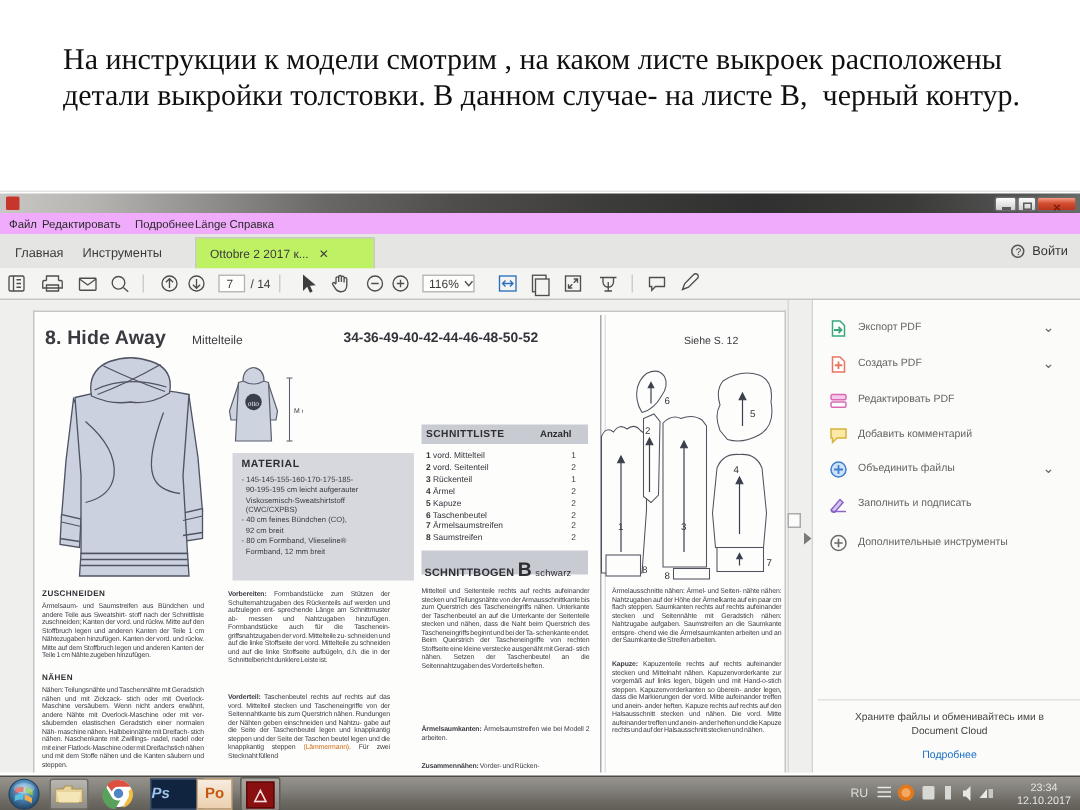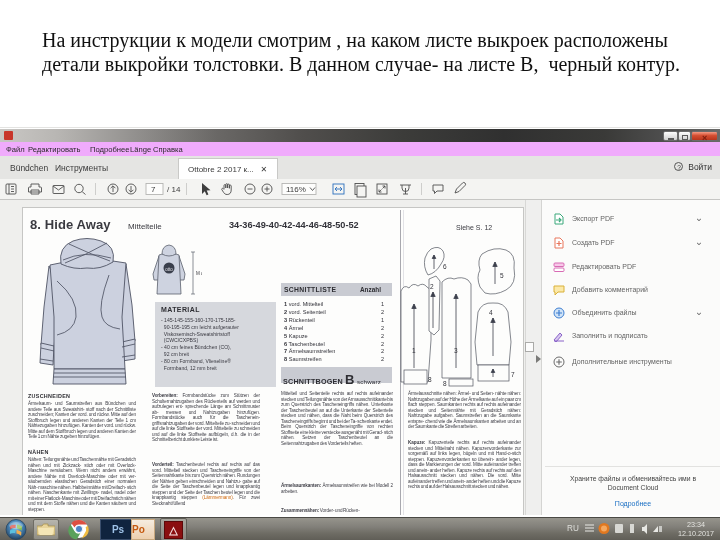--- a/index.html
+++ b/index.html
@@ -10,21 +10,21 @@
 #titlebar .ticon{position:absolute;left:4px;top:2px;width:9px;height:9px;background:#c8352a;border-radius:1px;}
 #titlebar .ttext{position:absolute;left:15px;top:2px;font-size:7.6px;color:#3e3e3e;letter-spacing:0.1px;text-shadow:0 0 1px rgba(255,255,255,0.25);}
 .winbtn{position:absolute;top:131px;height:10px;border-radius:2px;border:1px solid #6b6b6b;}
 #btnmin{left:663px;width:15px;background:linear-gradient(#fdfdfd,#cfcfcf);}
 #btnmax{left:678px;width:13px;background:linear-gradient(#fdfdfd,#cfcfcf);}
 #btncls{left:691px;width:27px;background:linear-gradient(#f59a84,#d44e31 45%,#b8351c);}
 #menubar{position:absolute;left:0;top:142px;width:720px;height:14px;background:#f0abfc;font-size:7.6px;color:#2a2a2a;}
 #menubar span{position:absolute;top:3px;}
 #tabbar{position:absolute;left:0;top:156px;width:720px;height:23px;background:#e5e5e3;}
 #tabbar .tab{position:absolute;top:0;height:23px;font-size:8.5px;color:#3b3b3b;padding-top:7px;}
-#doctab{position:absolute;left:130px;top:2px;width:100px;height:21px;background:#ffffff;border:1px solid #c9c9c7;border-bottom:none;font-size:8px;color:#3b3b3b;padding:6px 4px 0 9px;margin-left:48px;}
+#doctab{position:absolute;left:130px;top:2px;width:120px;height:21px;background:#bef264;border:1px solid #c9c9c7;border-bottom:none;font-size:8px;color:#3b3b3b;padding:6px 4px 0 9px;}
 #signin{position:absolute;right:8px;top:6px;font-size:8.5px;color:#333;}
 #toolbar{position:absolute;left:0;top:179px;width:720px;height:21px;background:#f4f4f2;border-bottom:1px solid #c6c6c4;}
 
 #docpane{position:absolute;left:0;top:200px;width:541px;height:315px;background:#efefed;}
 #page{position:absolute;left:22px;top:207px;width:502px;height:308px;background:#fdfdfc;border:1px solid #c6c6c4;border-bottom:none;}
 #scrollbar{position:absolute;left:525px;top:200px;width:15px;height:315px;background:#efefee;border-left:1px solid #d8d8d6;}
 #thumb{position:absolute;left:525px;top:342px;width:9px;height:10px;background:#fcfcfc;border:1px solid #aaaaa8;}
 #panelarrow{position:absolute;left:536px;top:355px;width:0;height:0;border-top:4px solid transparent;border-bottom:4px solid transparent;border-left:5px solid #7a7a78;}
 #rpanel{position:absolute;left:541px;top:200px;width:179px;height:315px;background:#fbfbfa;border-left:1px solid #d4d4d2;}
 .rpitem{position:absolute;left:546px;width:162px;height:14px;}
@@ -59,21 +59,21 @@
 
 <div id="menubar">
  <span style="left:6px;">Файл</span>
  <span style="left:28px;">Редактировать</span>
  <span style="left:90px;">Подробнее</span>
  <span style="left:130px;">Länge</span>
  <span style="left:153px;">Справка</span>
 </div>
 
 <div id="tabbar">
- <div class="tab" style="left:10px;">Bündchen</div>
+ <div class="tab" style="left:10px;">Главная</div>
  <div class="tab" style="left:55px;">Инструменты</div>
  <div id="doctab">Ottobre 2 2017 к...&nbsp;&nbsp;&nbsp;✕</div>
  <div id="signin"><span style="border:1px solid #555;border-radius:50%;width:9px;height:9px;display:inline-block;text-align:center;font-size:6.5px;line-height:9px;">?</span>&nbsp; Войти</div>
 </div>
 
 <div id="toolbar">
 <svg width="720" height="21" viewBox="0 0 720 21" style="position:absolute;left:0;top:0;">
  <g stroke="#4e4e4e" fill="none" stroke-width="0.9">
   <rect x="6" y="5" width="10" height="10" rx="1"></rect>
         <line x1="9" y1="5" x2="9" y2="15"></line>
@@ -314,22 +314,22 @@
         <path d="M1 5h16l-1.5 7H2.5z" fill="#f4e6b6"></path>
       </svg>
  </div>
  <svg width="22" height="22" viewBox="0 0 22 22" style="position:absolute;left:68px;top:0px;">
   <circle cx="11" cy="11" r="9" fill="#fff"></circle>
   <path d="M11 2a9 9 0 0 1 7.8 4.5H11a4.7 4.7 0 0 0-4.4 3.1L3.4 5.3A9 9 0 0 1 11 2z" fill="#dd4f41"></path>
   <path d="M19.7 7.5a9 9 0 0 1-6 12.9l3.7-6.4a4.7 4.7 0 0 0 .2-4.4z" fill="#f2bd42"></path>
   <path d="M2.6 6.5l3.8 6.6a4.7 4.7 0 0 0 5.9 2.2l-3.6 6.2A9 9 0 0 1 2.6 6.5z" fill="#5aa15b"></path>
   <circle cx="11" cy="11" r="3.6" fill="#4e84c4" stroke="#fff" stroke-width="0.9"></circle>
  </svg>
- <div style="position:absolute;left:100px;top:1px;width:36px;height:21px;background:#10243f;border:1px solid #3a4e6c;color:#9fc3e8;font-size:10px;font-weight:bold;text-align:center;line-height:20px;">Ps</div>
- <div style="position:absolute;left:131px;top:1px;width:24px;height:21px;background:linear-gradient(#f6ece0,#eccfae);border:1px solid #c8a87e;color:#c5590f;font-size:10px;font-weight:bold;text-align:left;line-height:20px;">Po</div>
+ <div style="position:absolute;left:100px;top:1px;width:36px;height:21px;background:#10243f;border:1px solid #3a4e6c;color:#9fc3e8;font-size:10px;font-weight:bold;line-height:20px;font-style:italic;">Ps</div>
+ <div style="position:absolute;left:131px;top:1px;width:24px;height:21px;background:linear-gradient(#f6ece0,#eccfae);border:1px solid #c8a87e;color:#c5590f;font-size:10px;font-weight:bold;text-align:center;line-height:20px;">Po</div>
  <div style="position:absolute;left:160px;top:0px;width:27px;height:23px;background:linear-gradient(#a8a69e,#888680);border:1px solid #5e5c55;border-radius:2px;">
   <div style="position:absolute;left:3px;top:2px;width:19px;height:18px;background:#8a0f10;border:1px solid #5c0809;color:#f4dede;font-size:11px;font-weight:bold;text-align:center;line-height:17px;">△</div>
  </div>
  <div style="position:absolute;left:567px;top:6px;font-size:8.2px;color:#dededa;">RU</div>
  <svg width="80" height="22" viewBox="0 0 80 22" style="position:absolute;left:583px;top:0;">
   <g stroke="#e8e8e4" stroke-width="1" fill="none">
    <path d="M2 7h9M2 10h9M2 13h9"></path>
   </g>
   <circle cx="21" cy="10.5" r="5.5" fill="#e07820"></circle>
   <circle cx="21" cy="10.5" r="3" fill="#f4a860"></circle>

